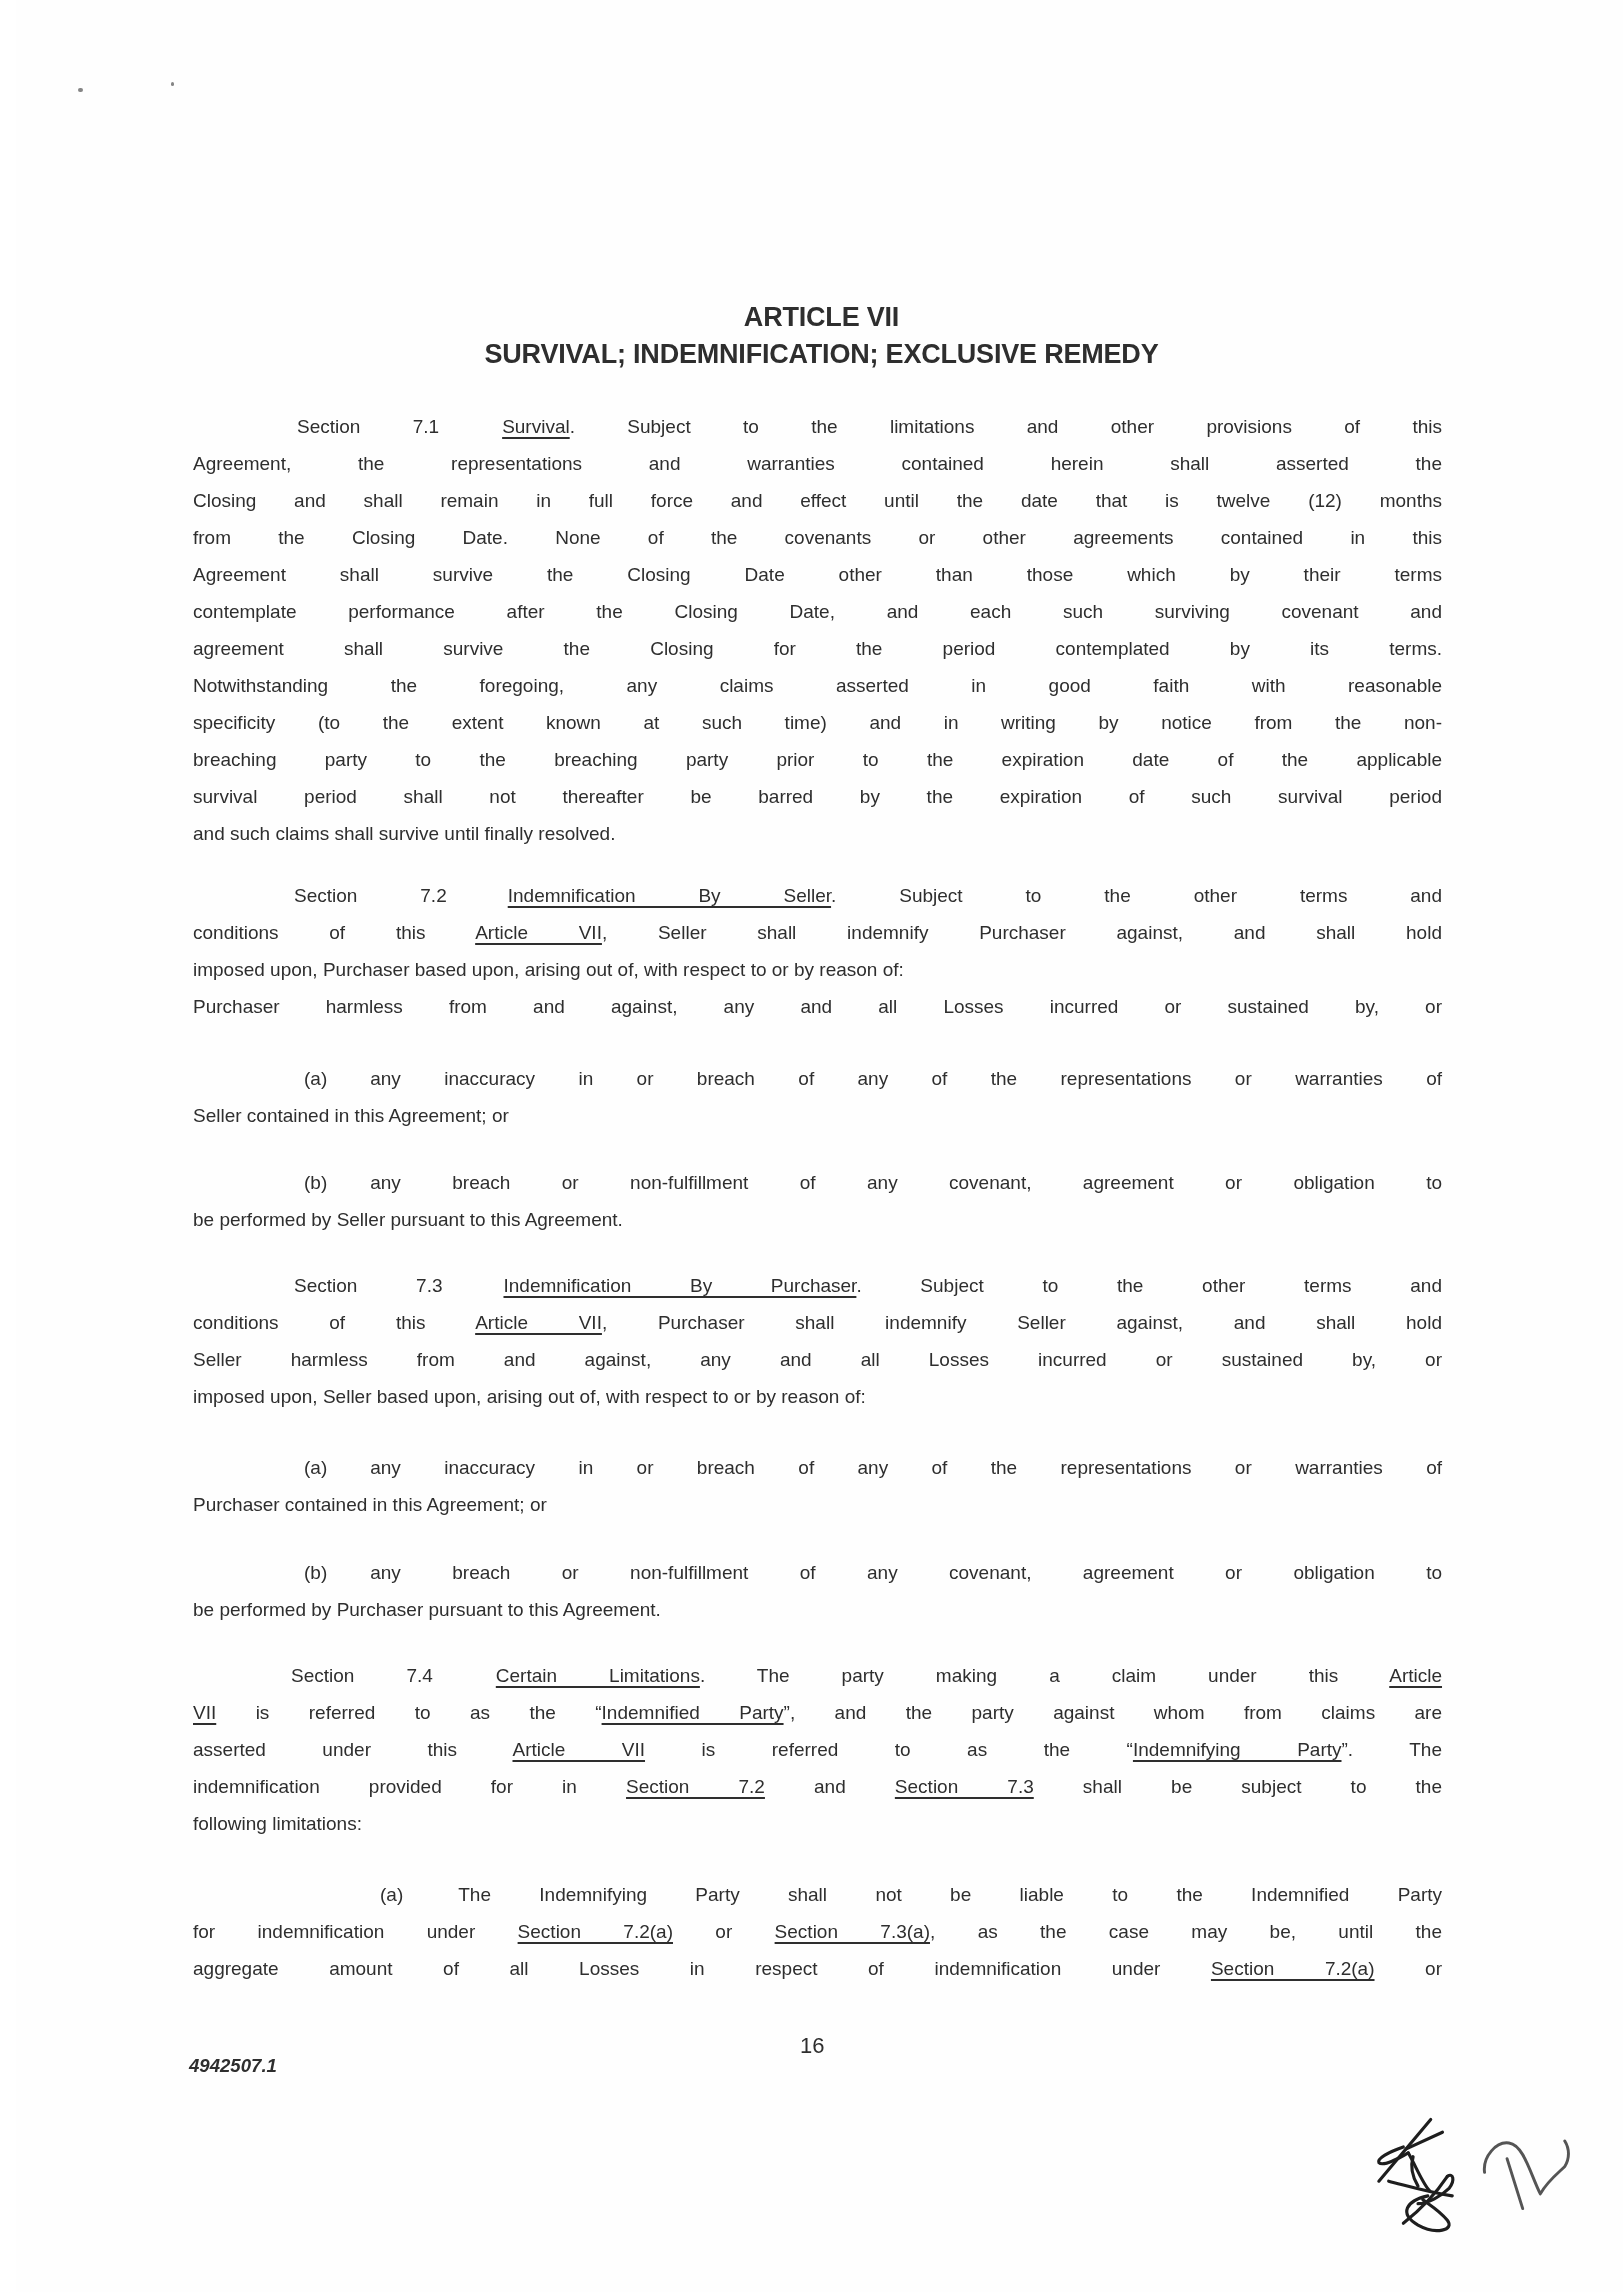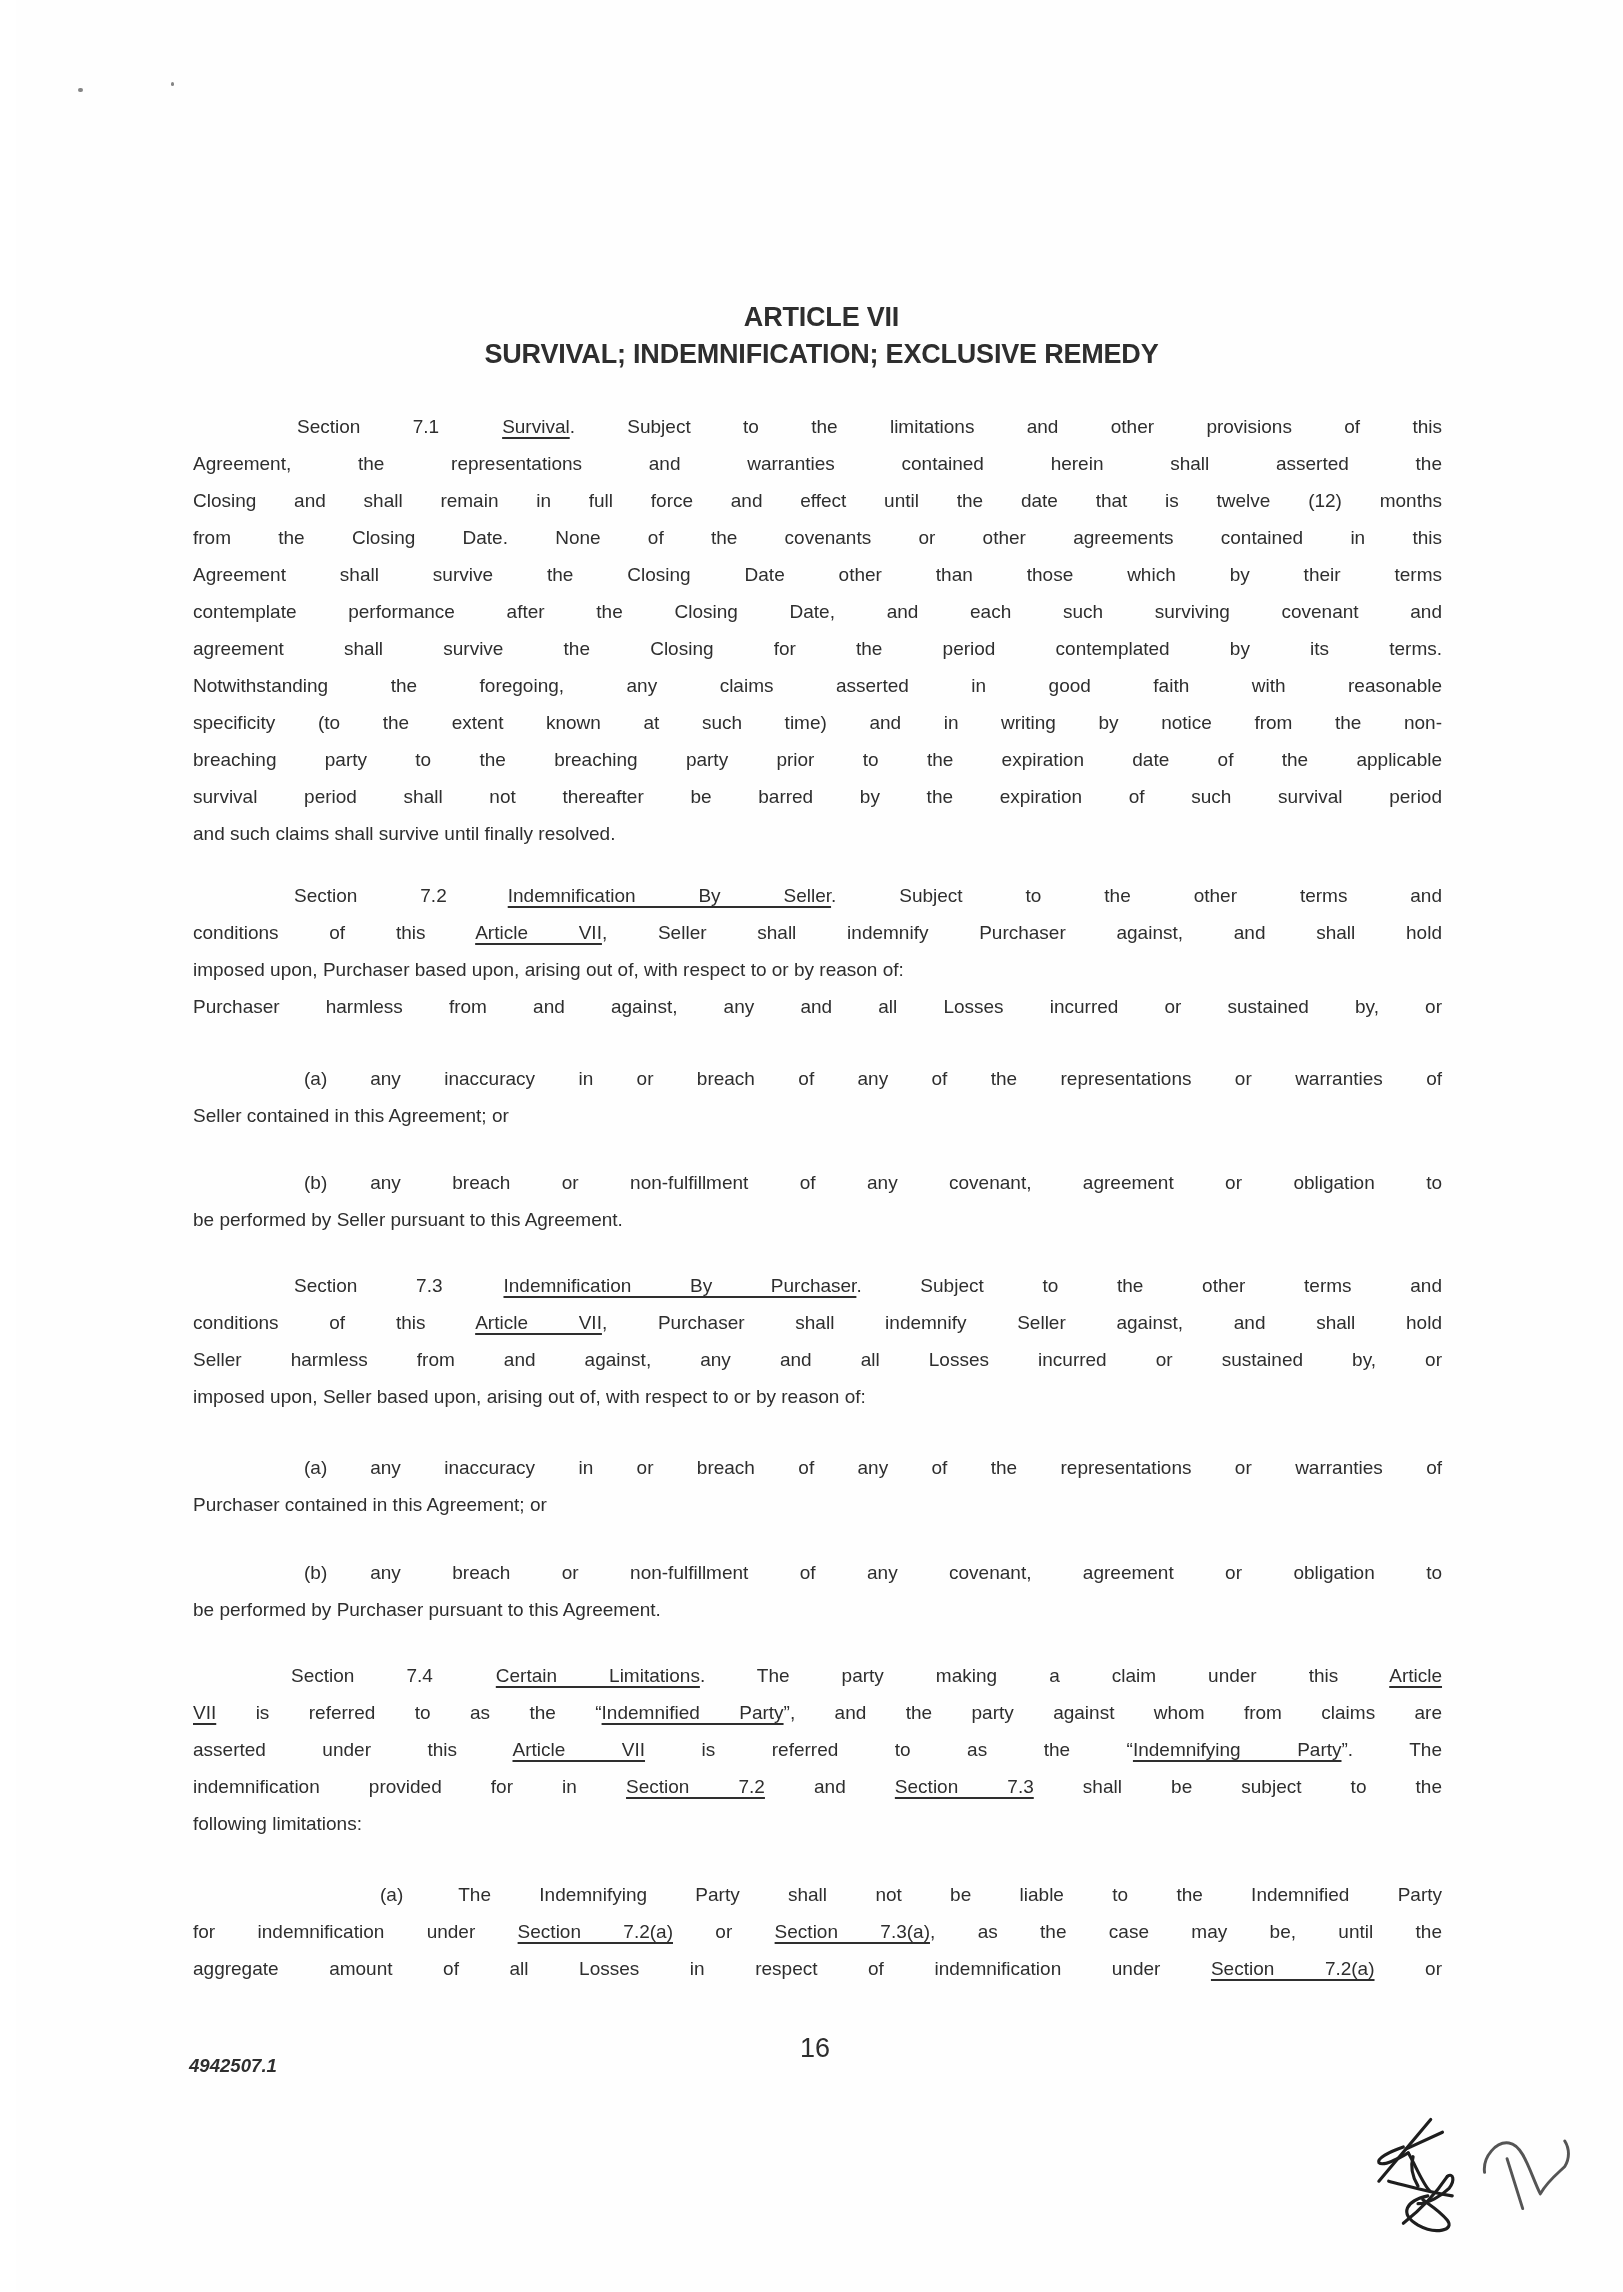--- a/index.html
+++ b/index.html
@@ -4,21 +4,21 @@
 <style>
   html, body { margin: 0; padding: 0; background: #ffffff; }
   body { width: 1623px; height: 2293px; position: relative; overflow: hidden; }
   .page { position: absolute; left: 16px; top: 0; width: 1623px; height: 2293px; background: #fefefe; color: #2e2e2e; font-family: "Liberation Sans", sans-serif; }
   .speck { position: absolute; width: 4.9px; height: 3.9px; background: #666; border-radius: 2px; opacity: .8; }
   .heading { position: absolute; left: 0; width: 1611px; text-align: center; font-weight: bold; font-size: 27px; line-height: 36px; letter-spacing: -0.2px; }
   .para { position: absolute; left: 177px; width: 1249px; font-size: 19px; line-height: 37px; }
   .line { display: block; height: 37px; white-space: nowrap; text-align: justify; text-align-last: justify; overflow: visible; }
   .line.last { text-align-last: left; }
   u { text-decoration: underline; text-decoration-thickness: 2px; text-underline-offset: 3.9px; }
-  .footer-num { position: absolute; font-size: 27px; }
+  .footer-num { position: absolute; font-size: 22px; }
   .docid { position: absolute; font-size: 18.6px; font-style: italic; font-weight: bold; text-align: right; }
   .sig { position: absolute; }
 </style>
 </head>
 <body>
 
 <div class="page">
 
   <div class="speck" style="left:62px;top:88px;"></div>
   <div class="speck" style="left:155px;top:82px;width:2.9px;"></div>

